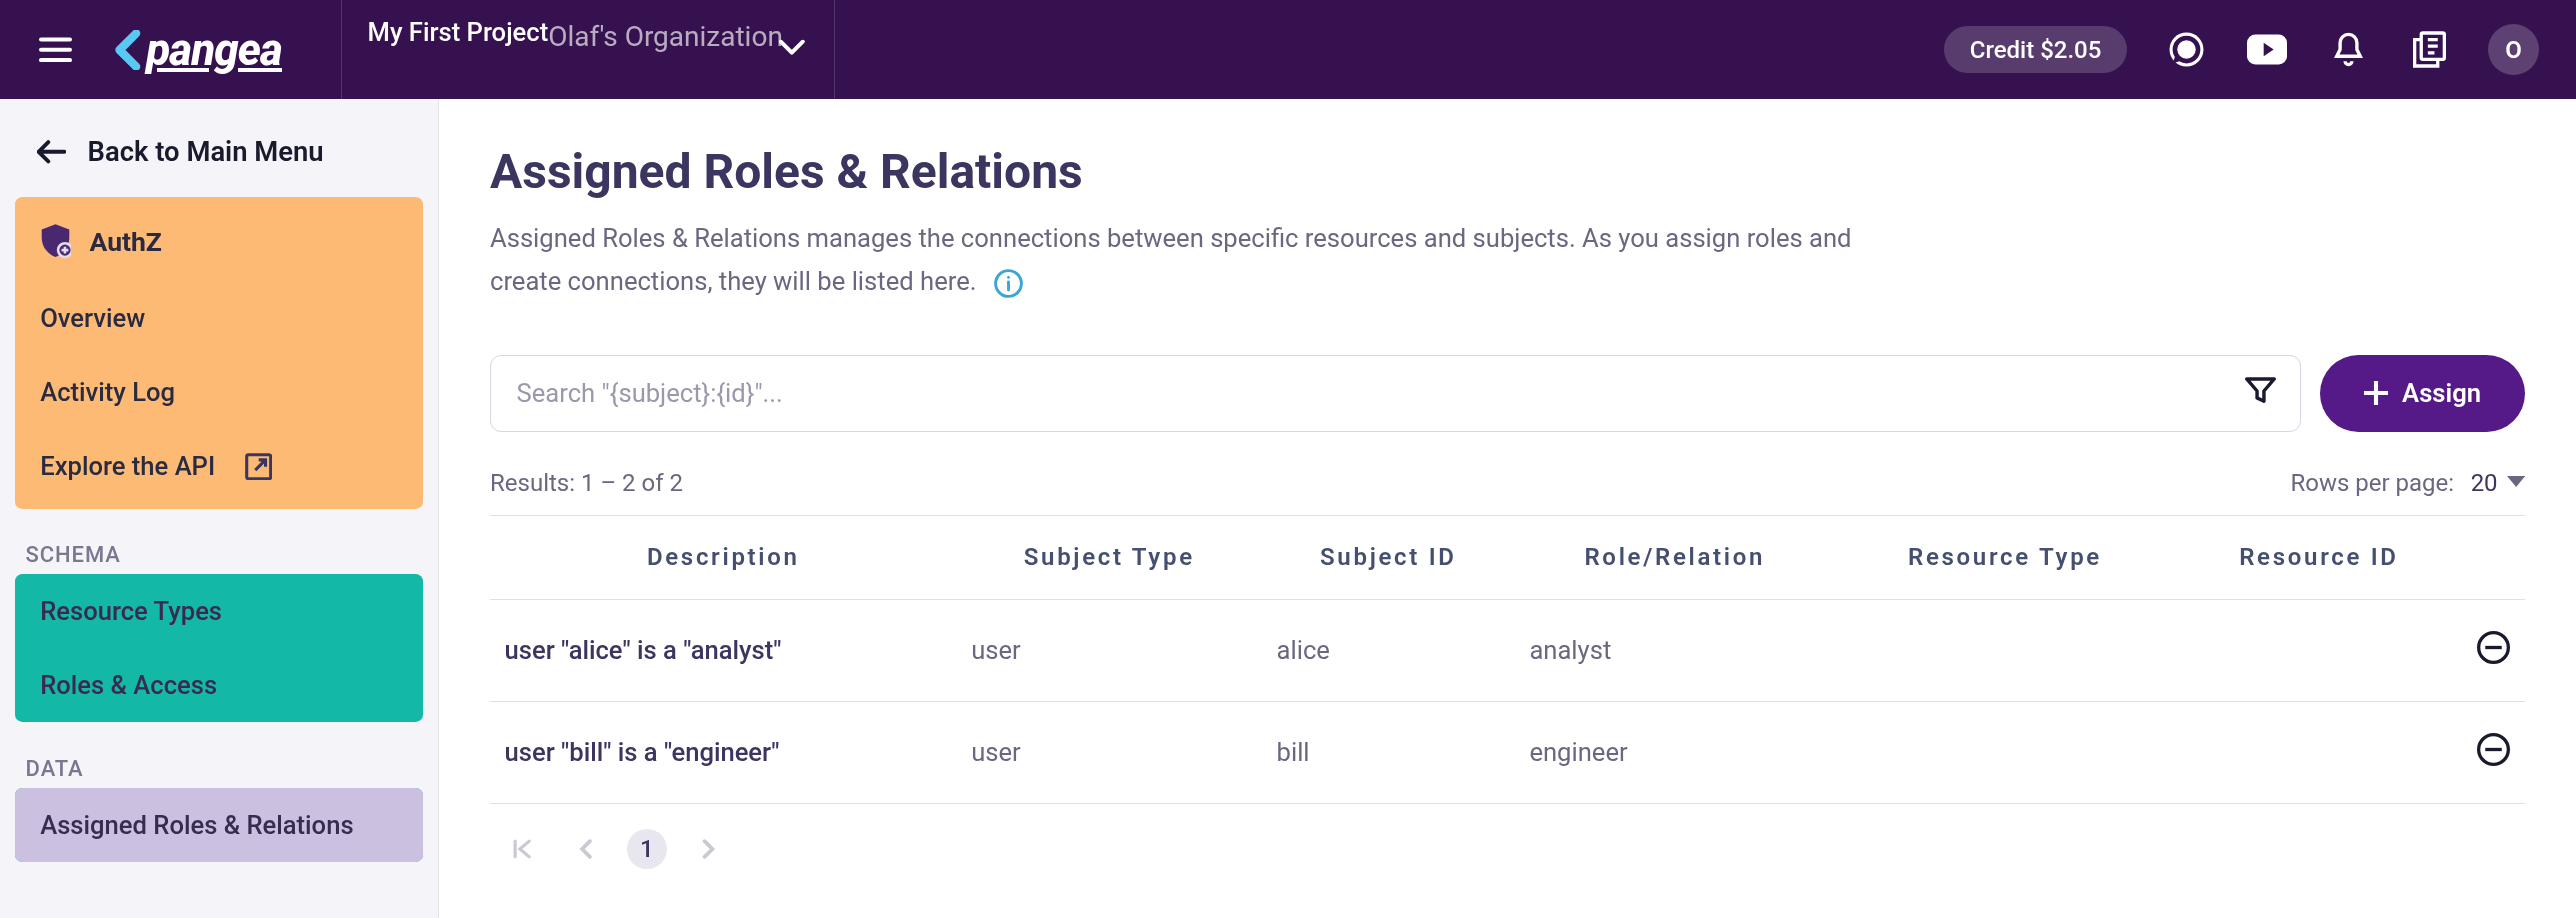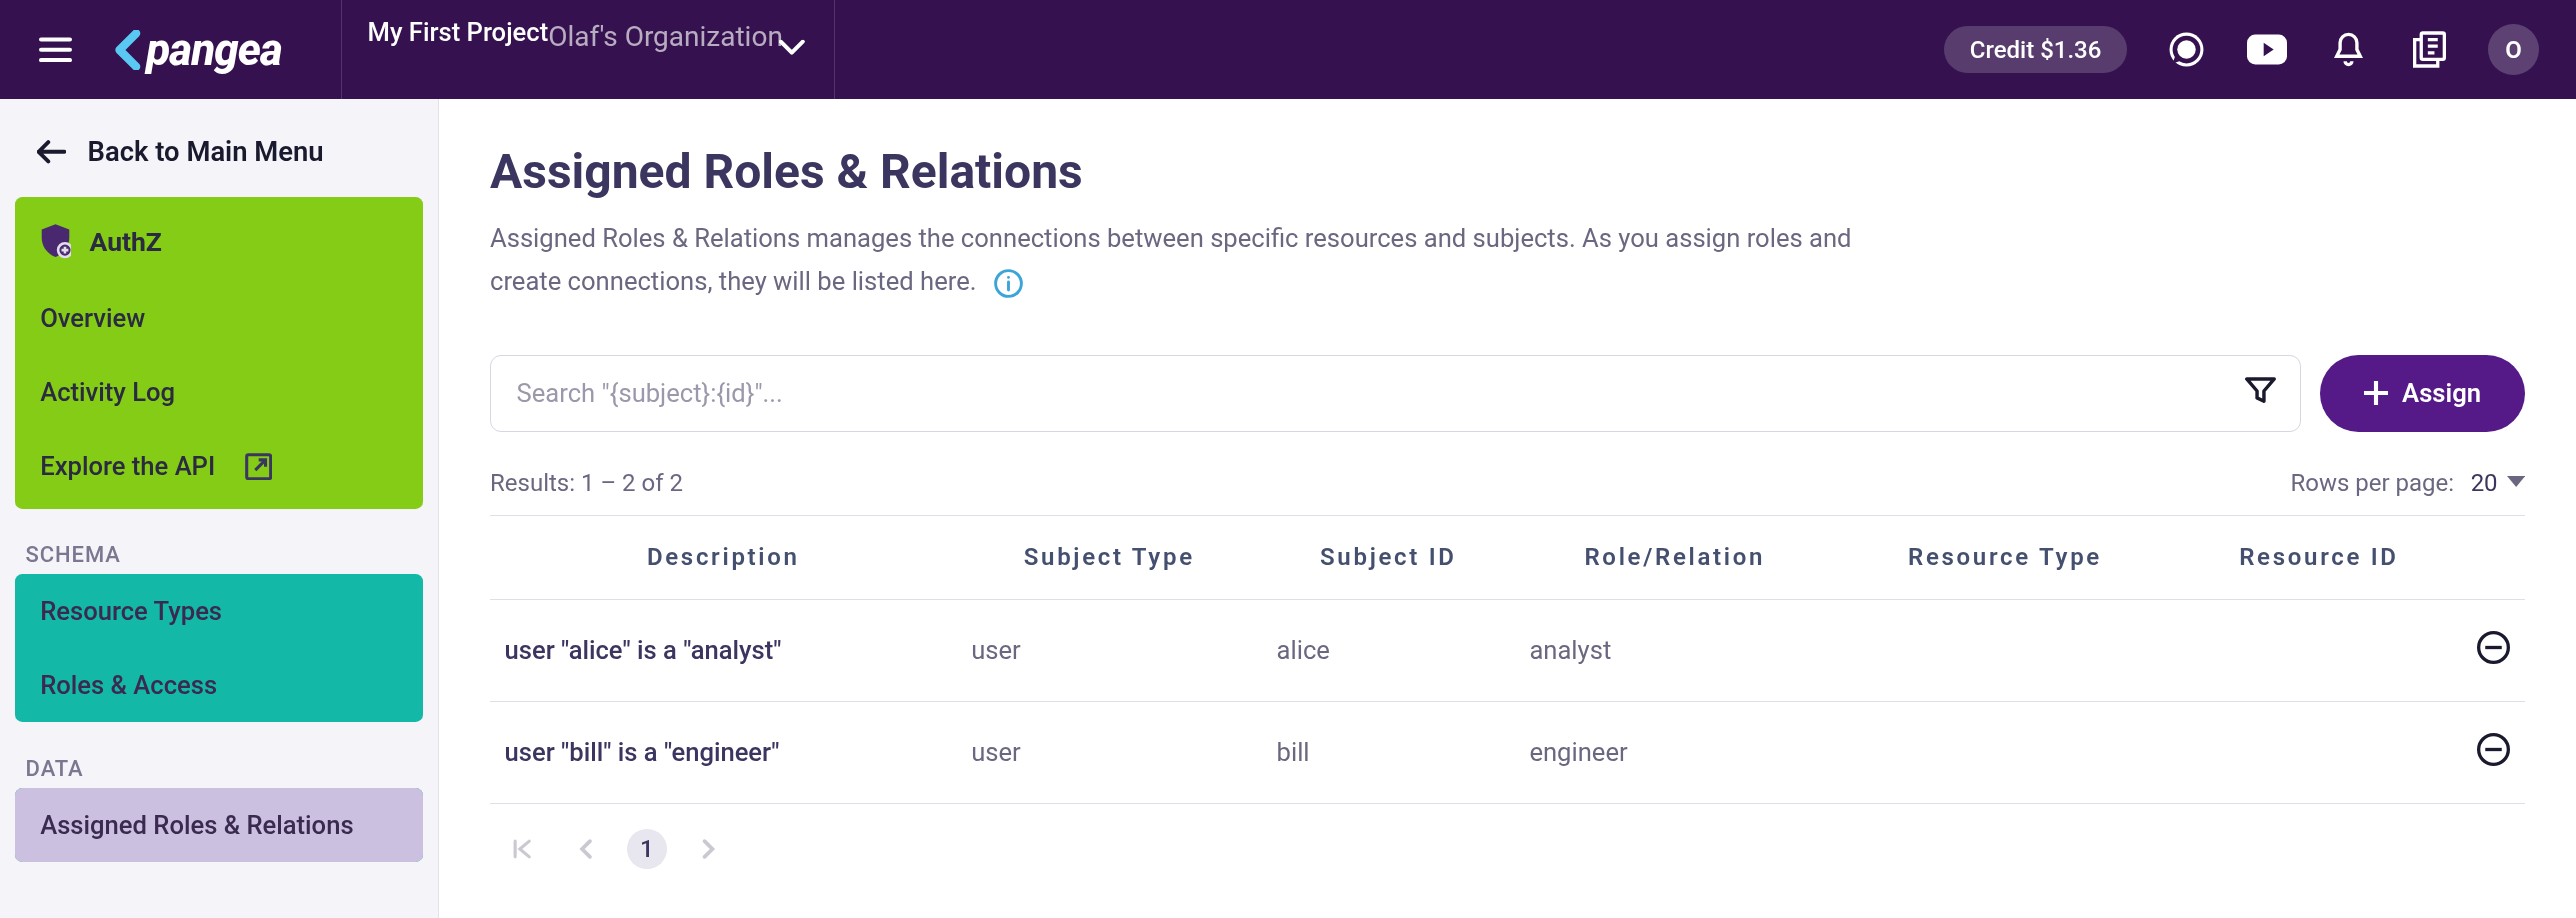--- a/index.html
+++ b/index.html
@@ -3,34 +3,34 @@
 <meta charset="utf-8">
 <style>
   * { box-sizing: border-box; margin: 0; padding: 0; font-family: -apple-system, BlinkMacSystemFont, "Segoe UI", Roboto, sans-serif; }
   body { width: 2576px; height: 918px; background: #f8f8fb; overflow: hidden; transform-origin: 0 0; }
   
   
   .topbar { height: 99px; background: #35124f; display: flex; align-items: center; position: relative; }
   .hamburger { width: 37px; height: 37px; margin-left: 37px; display: flex; align-items: center; justify-content: center; cursor: pointer; }
   .hamburger svg { fill: #fff; }
   .logo { margin-left: 37px; display: flex; align-items: center; }
-  .logo-text { color: #fff; font-size: 44px; font-weight: 800; letter-spacing: -0.9px; display: flex; align-items: center; }
+  .logo-text { color: #fff; font-size: 44px; font-weight: 800; letter-spacing: -0.9px; display: flex; align-items: center; text-decoration: underline; }
   .project-selector { margin-left: 59px; border-left: 0.9px solid rgba(255,255,255,0.15); border-right: 0.9px solid rgba(255,255,255,0.15); height: 100%; padding: 16.5px 51px 16.5px 25.6px; display: flex; flex-direction: row; justify-content: center; position: relative; min-width: 430px; }
   .project-title { color: #fff; font-size: 25.6px; font-weight: 500; }
   .project-org { color: rgba(255,255,255,0.65); font-size: 28px; margin-top: 3.7px; }
   .project-chevron { position: absolute; right: 29px; top: 50%; transform: translateY(-50%); }
   .topbar-right { position: absolute; right: 37px; display: flex; align-items: center; gap: 37px; }
   .credit-pill { background: rgba(255,255,255,0.18); color: #fff; padding: 9.1px 25.6px; border-radius: 914px; font-size: 24px; font-weight: 500; }
   .top-icon { width: 44px; height: 44px; display: flex; align-items: center; justify-content: center; cursor: pointer; }
   .avatar { width: 51px; height: 51px; border-radius: 50%; background: rgba(255,255,255,0.2); color: #fff; display: flex; align-items: center; justify-content: center; font-size: 24px; font-weight: 600; }
   
   
   .sidebar { position: absolute; top: 99px; left: 0; width: 439px; height: calc(100% - 99px); background: #f4f4f9; border-right: 0.9px solid #e3e2ea; padding: 25.6px 14.6px; }
   .back-link { display: flex; align-items: center; gap: 22px; padding: 11px 22px; font-size: 27.4px; font-weight: 600; color: #1a1a2e; cursor: pointer; margin-bottom: 18.3px; }
-  .nav-group { background: #84cc16; border-radius: 7.3px; padding: 5.5px 0; margin-bottom: 16.5px; }
+  .nav-group { background: #fdba74; border-radius: 7.3px; padding: 5.5px 0; margin-bottom: 16.5px; }
   .nav-item { padding: 22px 25.6px; font-size: 25.6px; font-weight: 500; color: #2a2a40; cursor: pointer; display: flex; align-items: center; gap: 18.3px; }
   .nav-item.section-header { font-weight: 700; font-size: 26.5px; }
   .nav-item svg { flex-shrink: 0; }
   .nav-label-heading { font-size: 22px; font-weight: 500; color: #7a7790; letter-spacing: 0.9px; padding: 16.5px 11px 7.3px 11px; }
   .nav-subgroup { background: #14b8a6; border-radius: 7.3px; margin-bottom: 17px; }
   .nav-subitem { padding: 22px 25.6px; font-size: 25.6px; font-weight: 500; color: #3a2a50; cursor: pointer; border-radius: 7.3px; }
   .nav-subitem.active { background: #cbc0df; }
   
   
   .main { position: absolute; top: 99px; left: 439px; right: 0; bottom: 0; background: #fff; padding: 44px 51px; }
@@ -85,21 +85,21 @@
   <div class="project-selector">
     <div class="project-title">My First Project</div>
     <div class="project-org">Olaf's Organization</div>
     <span class="project-chevron">
       <svg width="25.6" height="16.5" viewBox="0 0 14 9">
           <path d="M1 1 L7 7 L13 1" stroke="#fff" stroke-width="2.2" fill="none" stroke-linecap="round" stroke-linejoin="round"></path>
         </svg>
     </span>
   </div>
   <div class="topbar-right">
-    <div class="credit-pill">Credit $1.36</div>
+    <div class="credit-pill">Credit $2.05</div>
     <div class="top-icon">
       <svg width="37" height="37" viewBox="0 0 24 24" fill="#fff">
           <circle cx="12" cy="12" r="11" fill="#fff"></circle>
           <path d="M12 3a9 9 0 0 0-9 9c0 1.8.53 3.47 1.44 4.88L3 21l4.3-1.36A8.96 8.96 0 0 0 12 21a9 9 0 1 0 0-18z" fill="#35124f"></path>
           <circle cx="12" cy="12" r="6" fill="#fff"></circle>
         </svg>
     </div>
     <div class="top-icon">
       <svg width="40" height="31" viewBox="0 0 24 18" fill="#fff">
           <rect width="24" height="18" rx="5"></rect>

